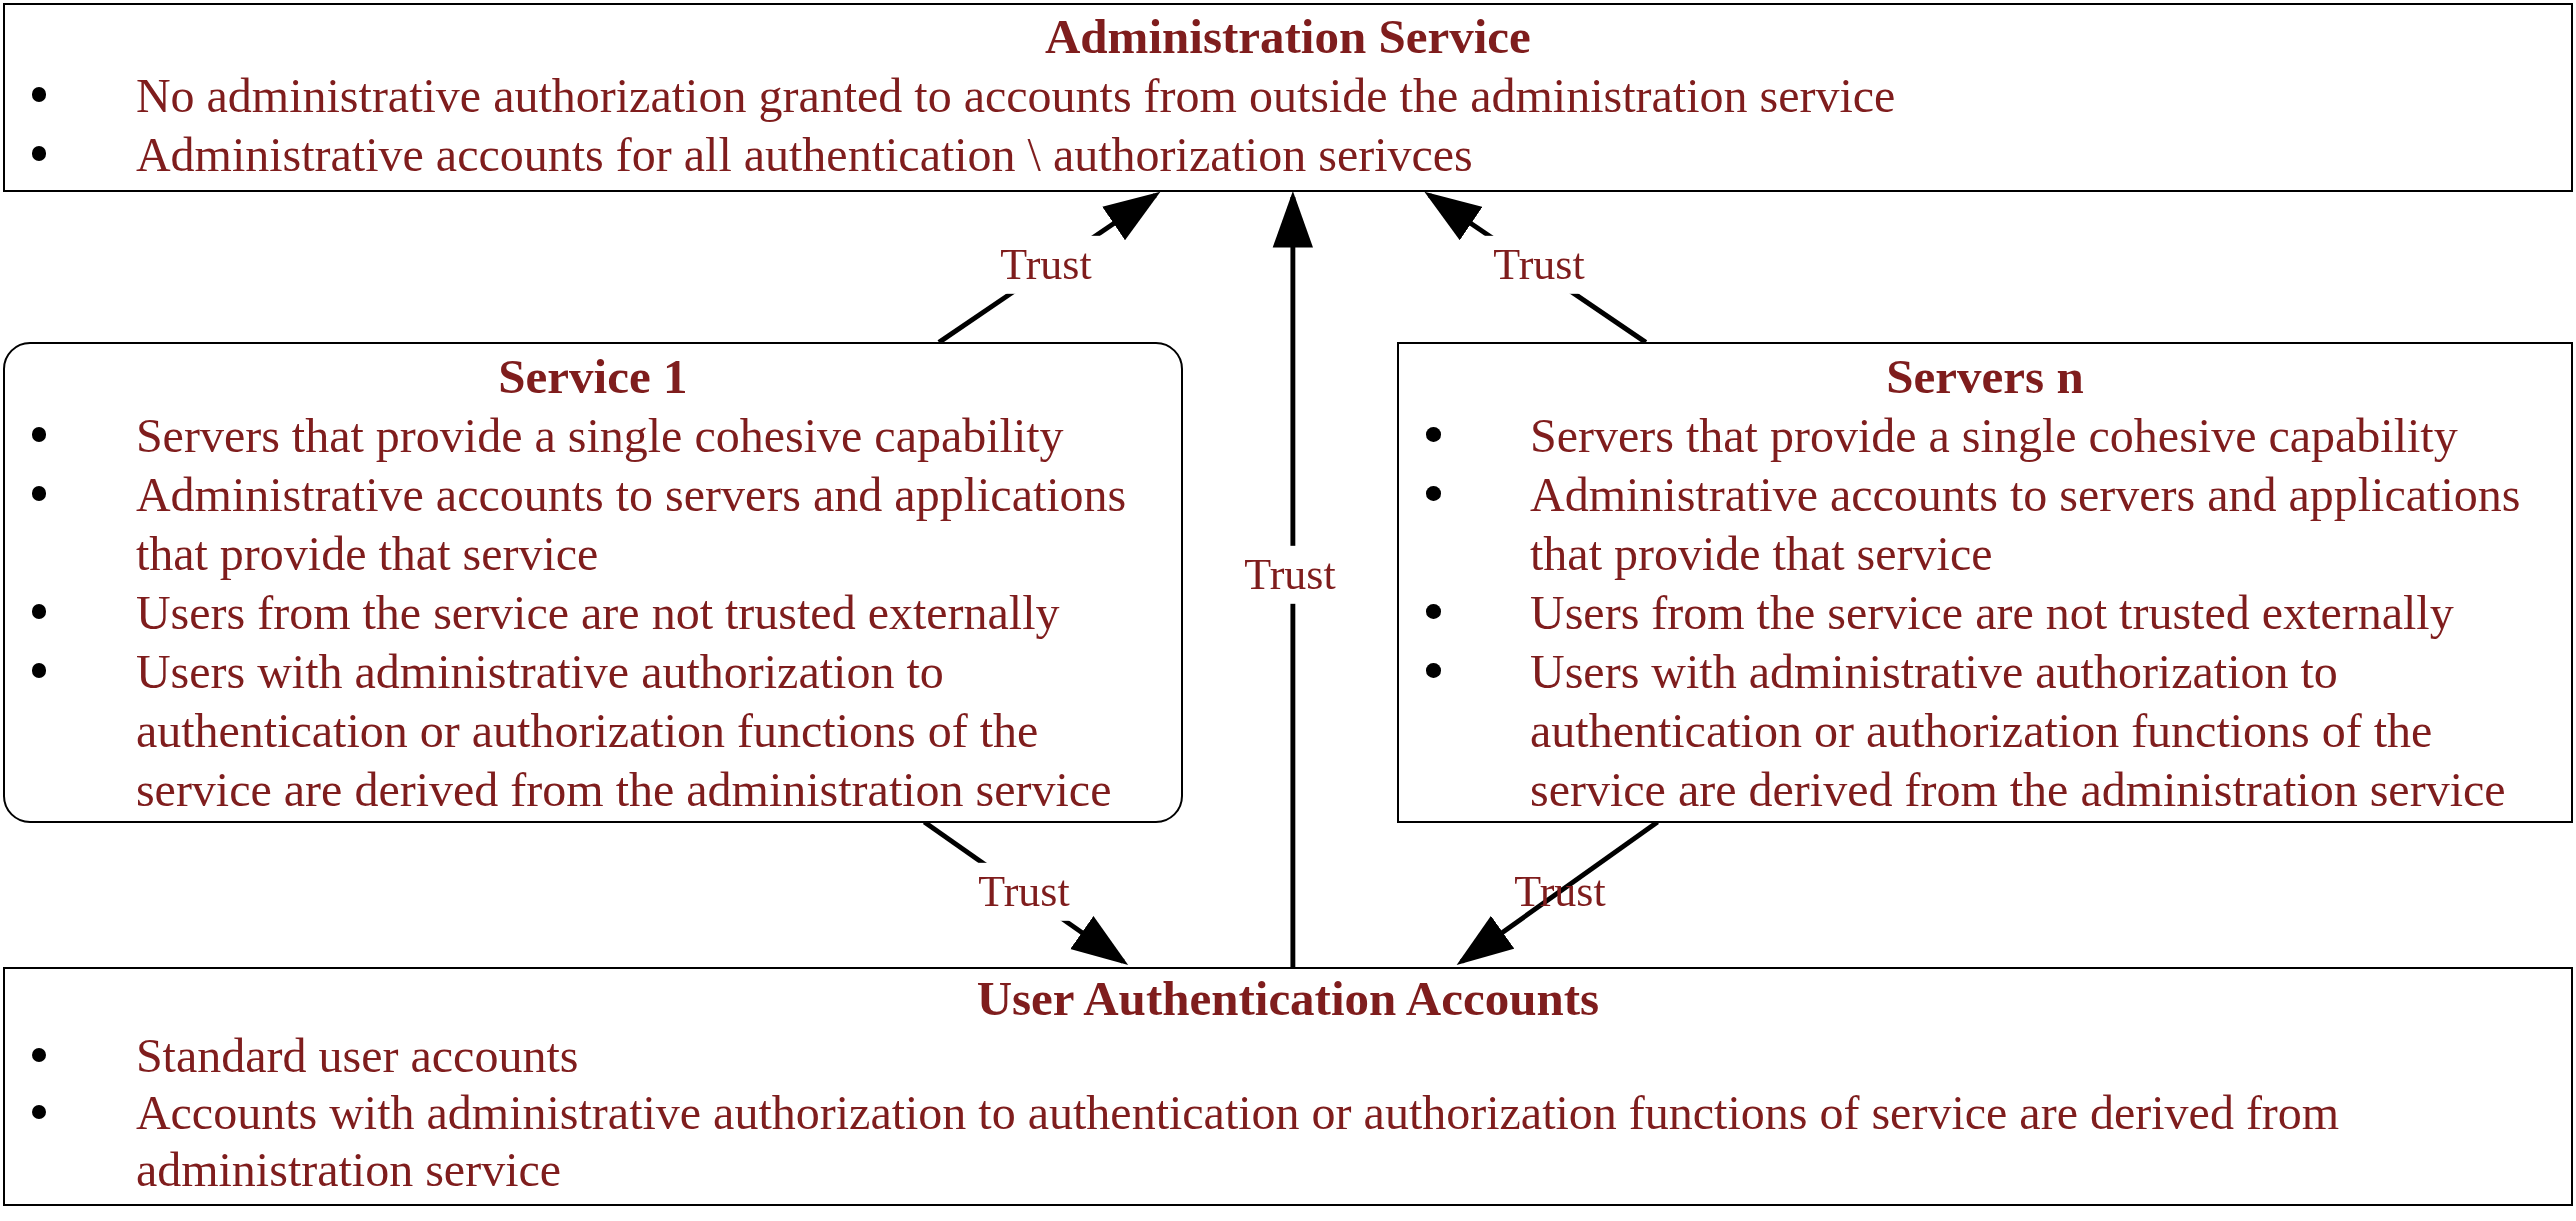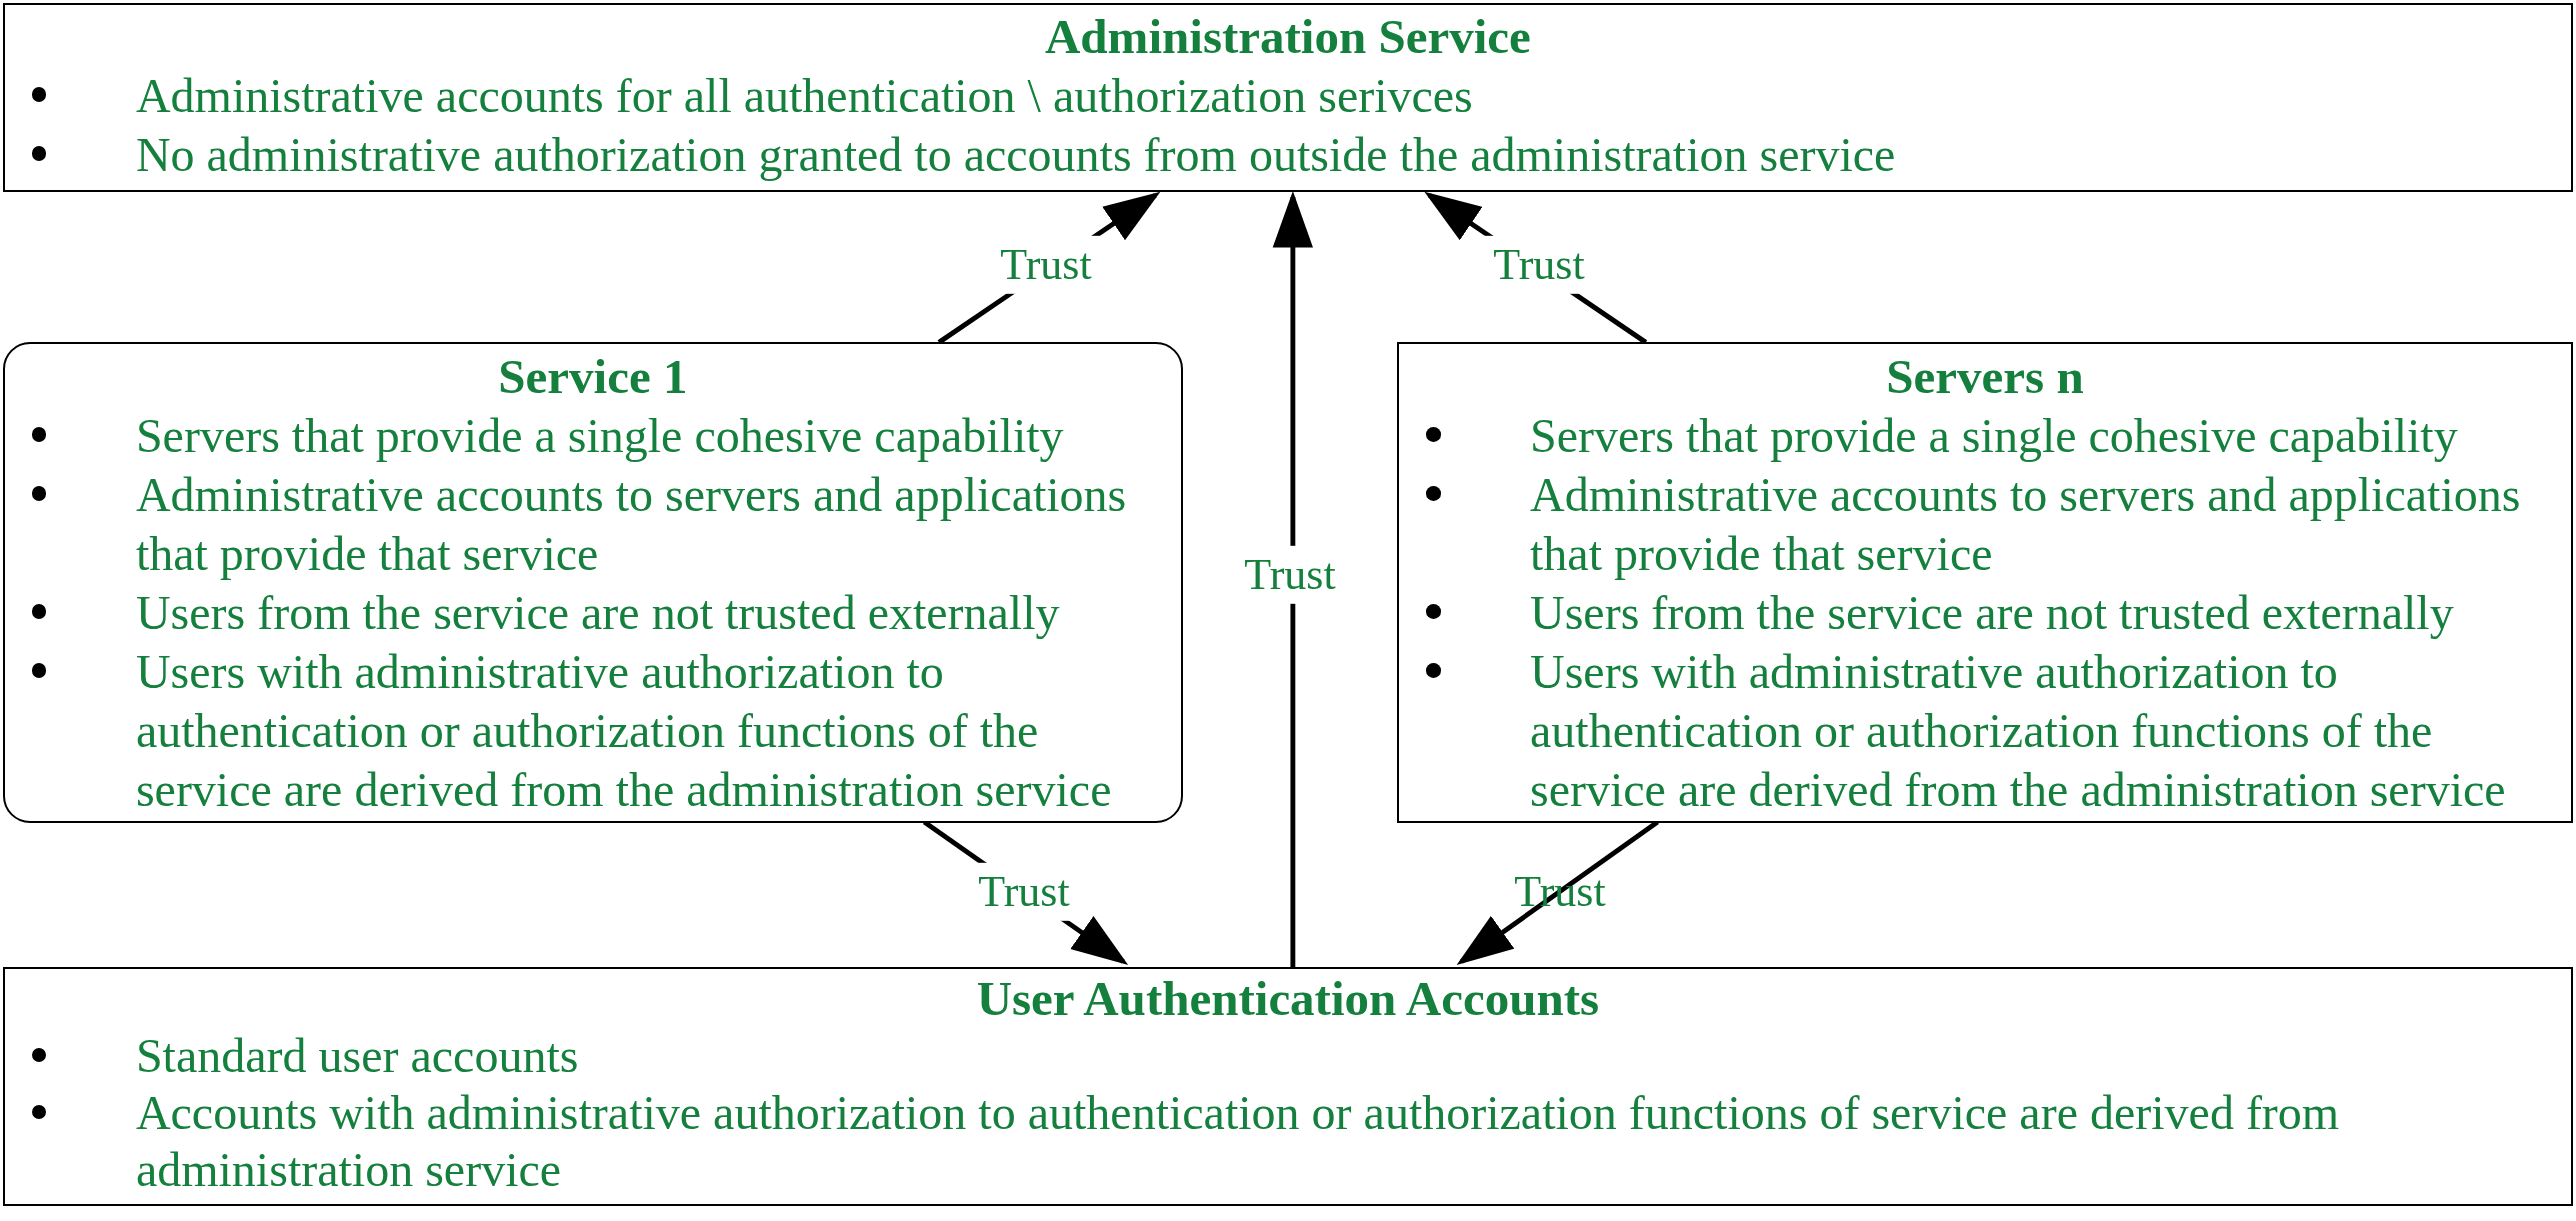--- a/index.html
+++ b/index.html
@@ -1,21 +1,21 @@
 <!DOCTYPE html>
 <html><head>
 <meta charset="utf-8">
 <style>
   html, body { margin: 0; padding: 0; background: #ffffff; }
   .canvas {
     position: relative;
     width: 2576px;
     height: 1222px;
     background: #ffffff;
-    color: #15803d;
+    color: #7f1d1d;
     font-family: "Liberation Serif", "DejaVu Serif", serif;
     overflow: hidden;
   }
   .arrow-layer {
     position: absolute;
     left: 0; top: 0;
     width: 2576px; height: 1222px;
     z-index: 1;
   }
   .box {
@@ -82,25 +82,25 @@
     <line x1="1688" y1="351" x2="1466" y2="200" stroke="#000000" stroke-width="5" marker-end="url(#arrhead)"></line>
     <line x1="948" y1="843" x2="1152" y2="986" stroke="#000000" stroke-width="5" marker-end="url(#arrhead)"></line>
     <line x1="1700" y1="843" x2="1499" y2="986" stroke="#000000" stroke-width="5" marker-end="url(#arrhead)"></line>
   </svg>
 
   <div class="box" id="box-admin">
     <div class="box-title">Administration Service</div>
     <ul class="bullets">
       <li class="bullet">
         <span class="dot"></span>
-        <span class="li-text">Administrative accounts for all authentication \ authorization serivces</span>
+        <span class="li-text">No administrative authorization granted to accounts from outside the administration service</span>
       </li>
       <li class="bullet">
         <span class="dot"></span>
-        <span class="li-text">No administrative authorization granted to accounts from outside the administration service</span>
+        <span class="li-text">Administrative accounts for all authentication \ authorization serivces</span>
       </li>
     </ul>
   </div>
 
   <div class="box" id="box-service1">
     <div class="box-title">Service 1</div>
     <ul class="bullets">
       <li class="bullet">
         <span class="dot"></span>
         <span class="li-text">Servers that provide a single cohesive capability</span>

